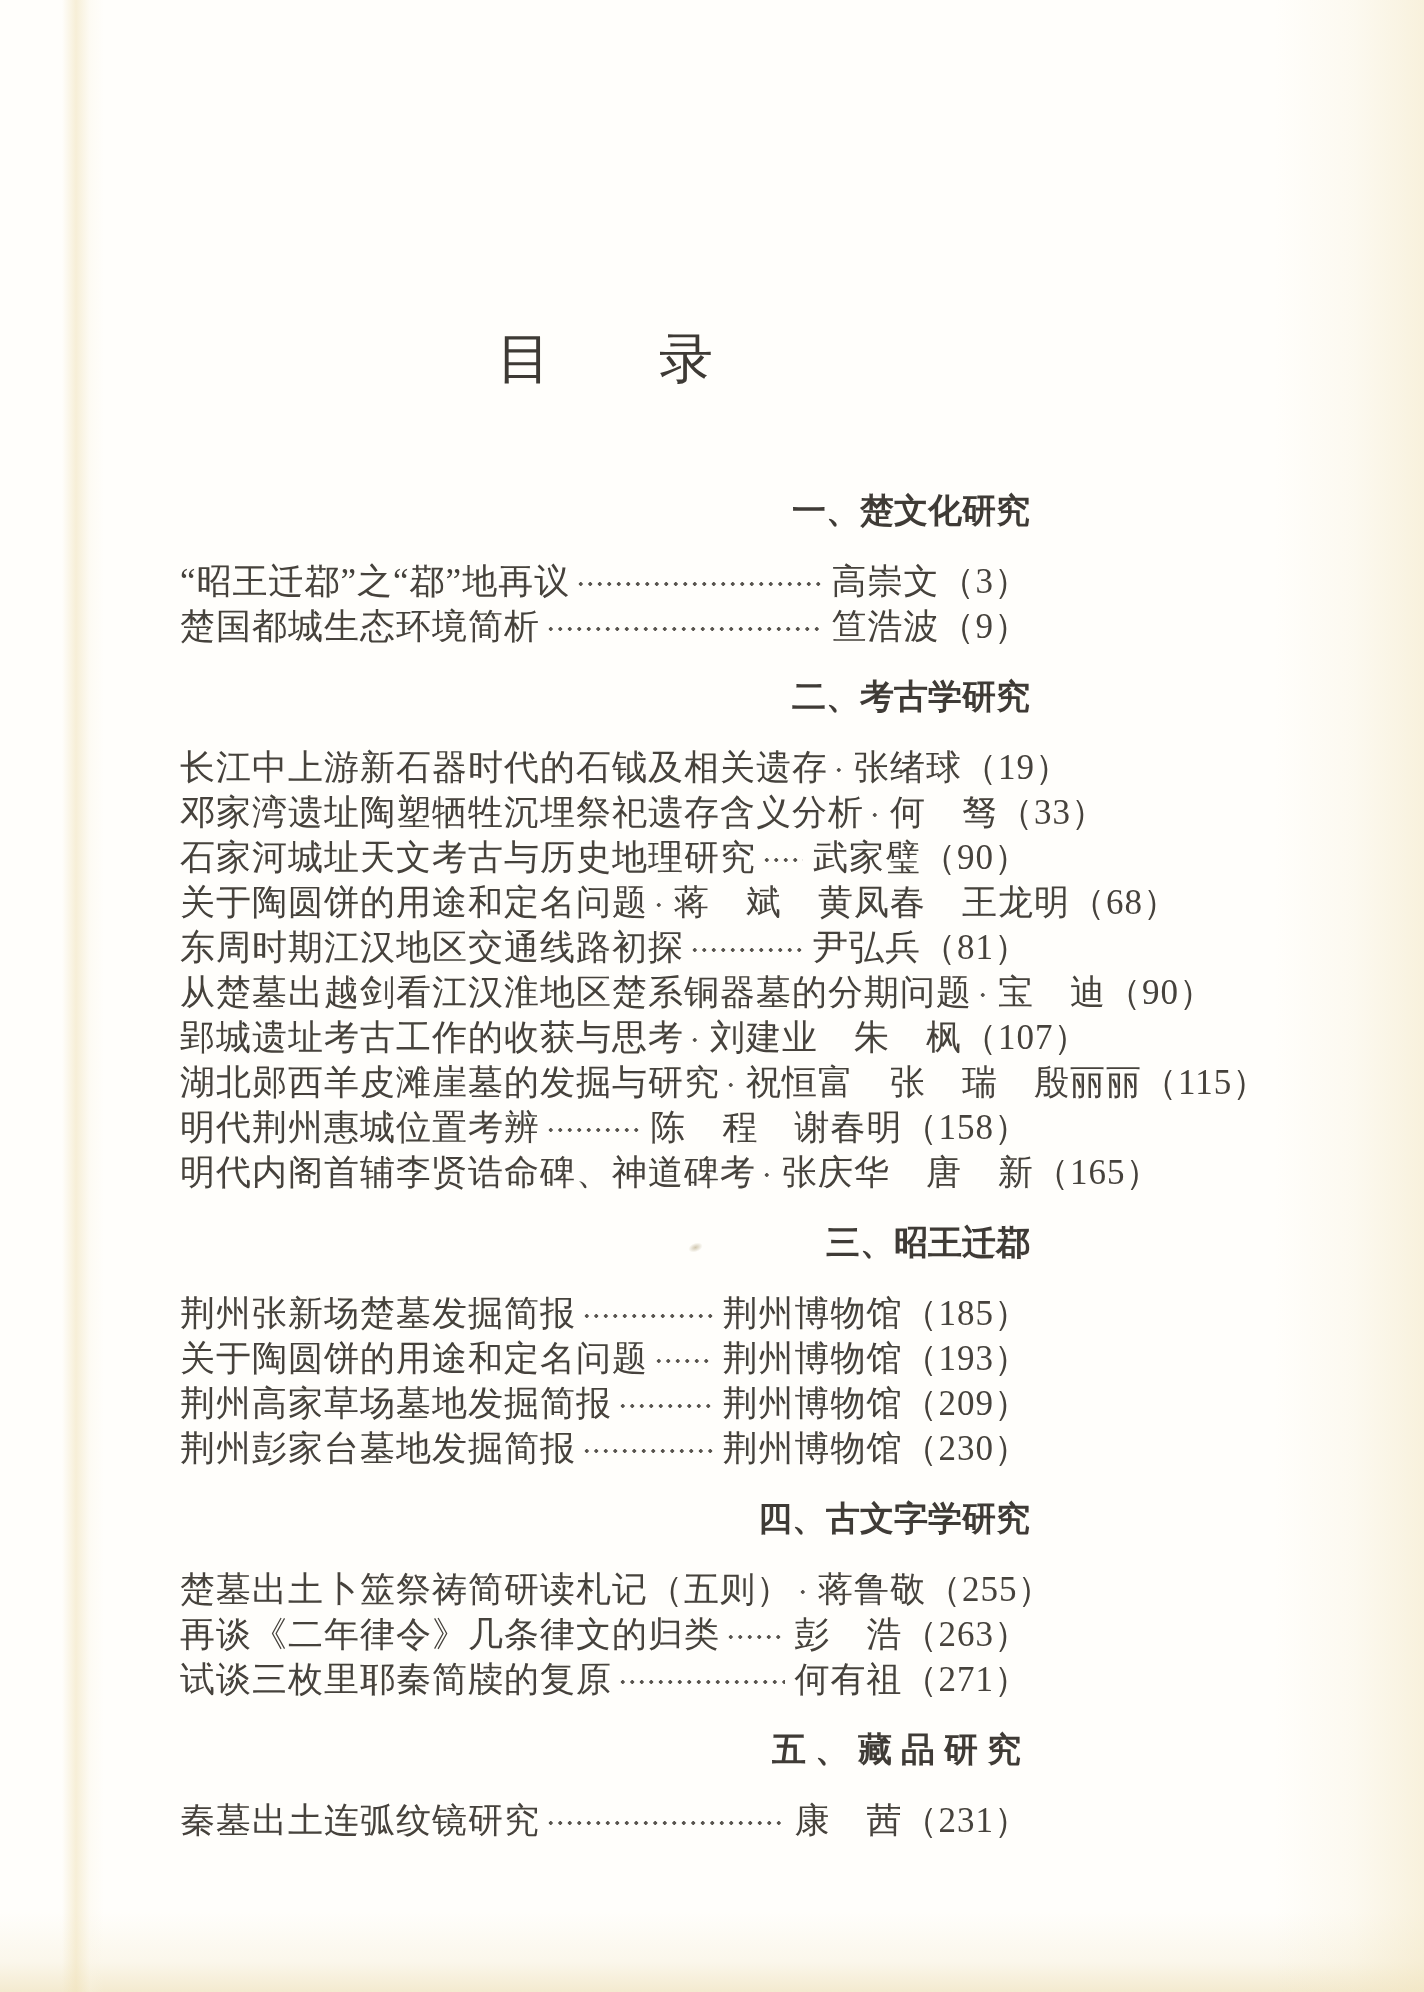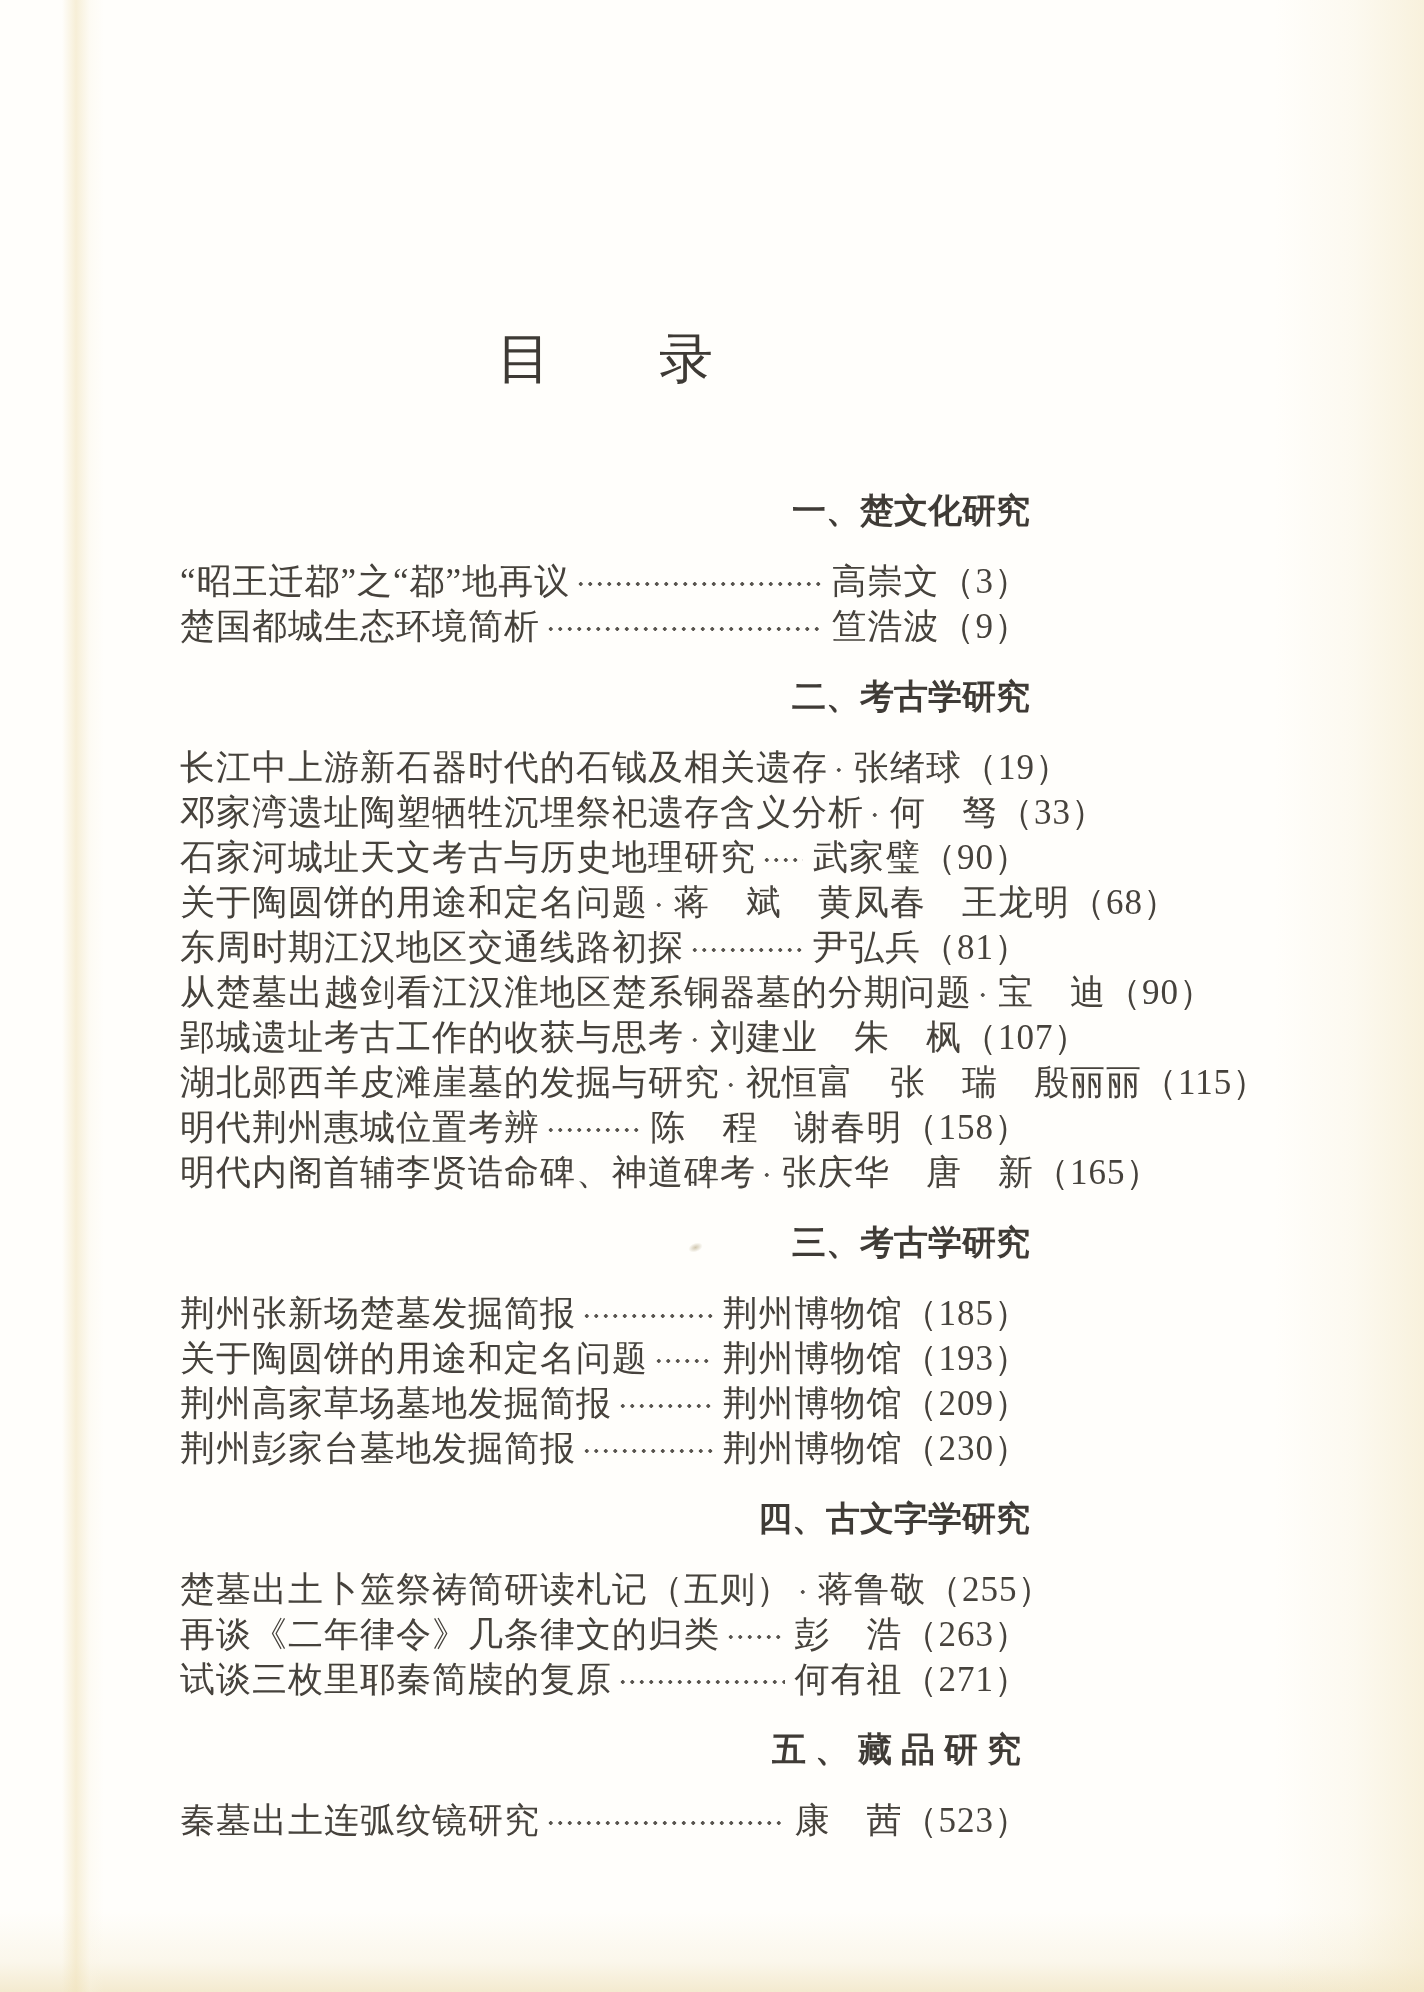--- a/index.html
+++ b/index.html
@@ -158,21 +158,21 @@
             </div>
             <div class="entry">
               <span class="etitle">明代内阁首辅李贤诰命碑、神道碑考</span>
               <span class="leader"></span>
               <span class="eauthors">张庆华　唐　新</span>
               <span class="epage">（165）</span>
             </div>
           </div>
         </section>
         <section class="toc-section">
-          <h2 class="section-heading">三、考古学研究</h2>
+          <h2 class="section-heading">三、昭王迁鄀</h2>
           <div class="entries">
             <div class="entry">
               <span class="etitle">荆州张新场楚墓发掘简报</span>
               <span class="leader"></span>
               <span class="eauthors">荆州博物馆</span>
               <span class="epage">（185）</span>
             </div>
             <div class="entry">
               <span class="etitle">关于陶圆饼的用途和定名问题</span>
               <span class="leader"></span>
@@ -216,19 +216,19 @@
             </div>
           </div>
         </section>
         <section class="toc-section">
           <h2 class="section-heading wide">五、藏品研究</h2>
           <div class="entries">
             <div class="entry">
               <span class="etitle">秦墓出土连弧纹镜研究</span>
               <span class="leader"></span>
               <span class="eauthors">康　茜</span>
-              <span class="epage">（523）</span>
+              <span class="epage">（231）</span>
             </div>
           </div>
         </section>
       </div>
   </div>
 </div>
 
 </body></html>

